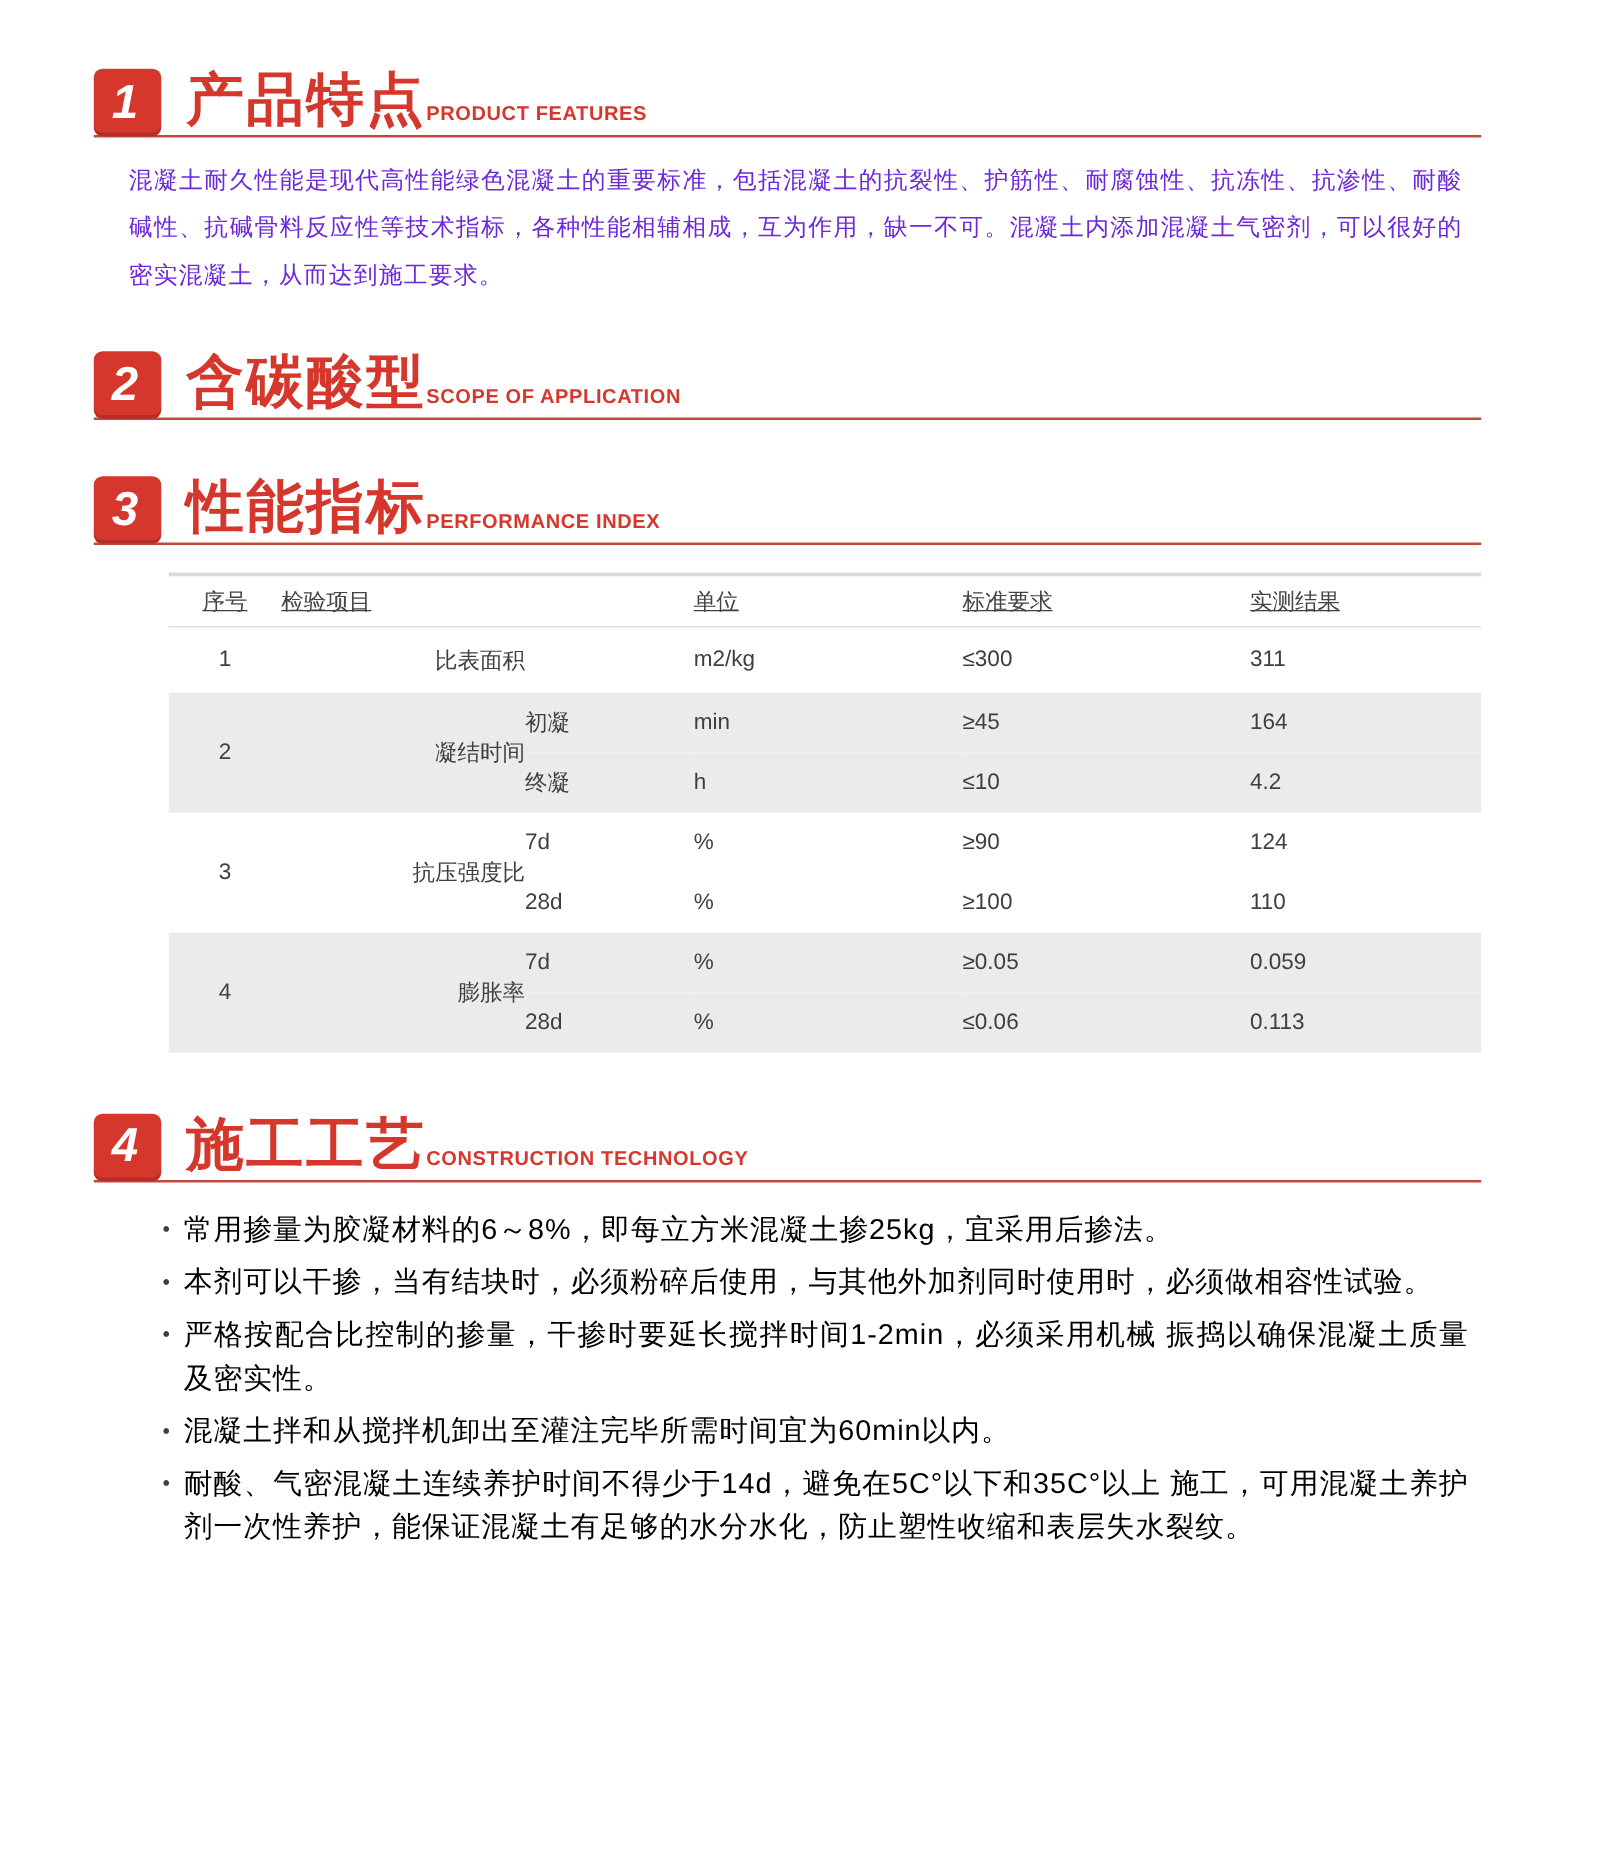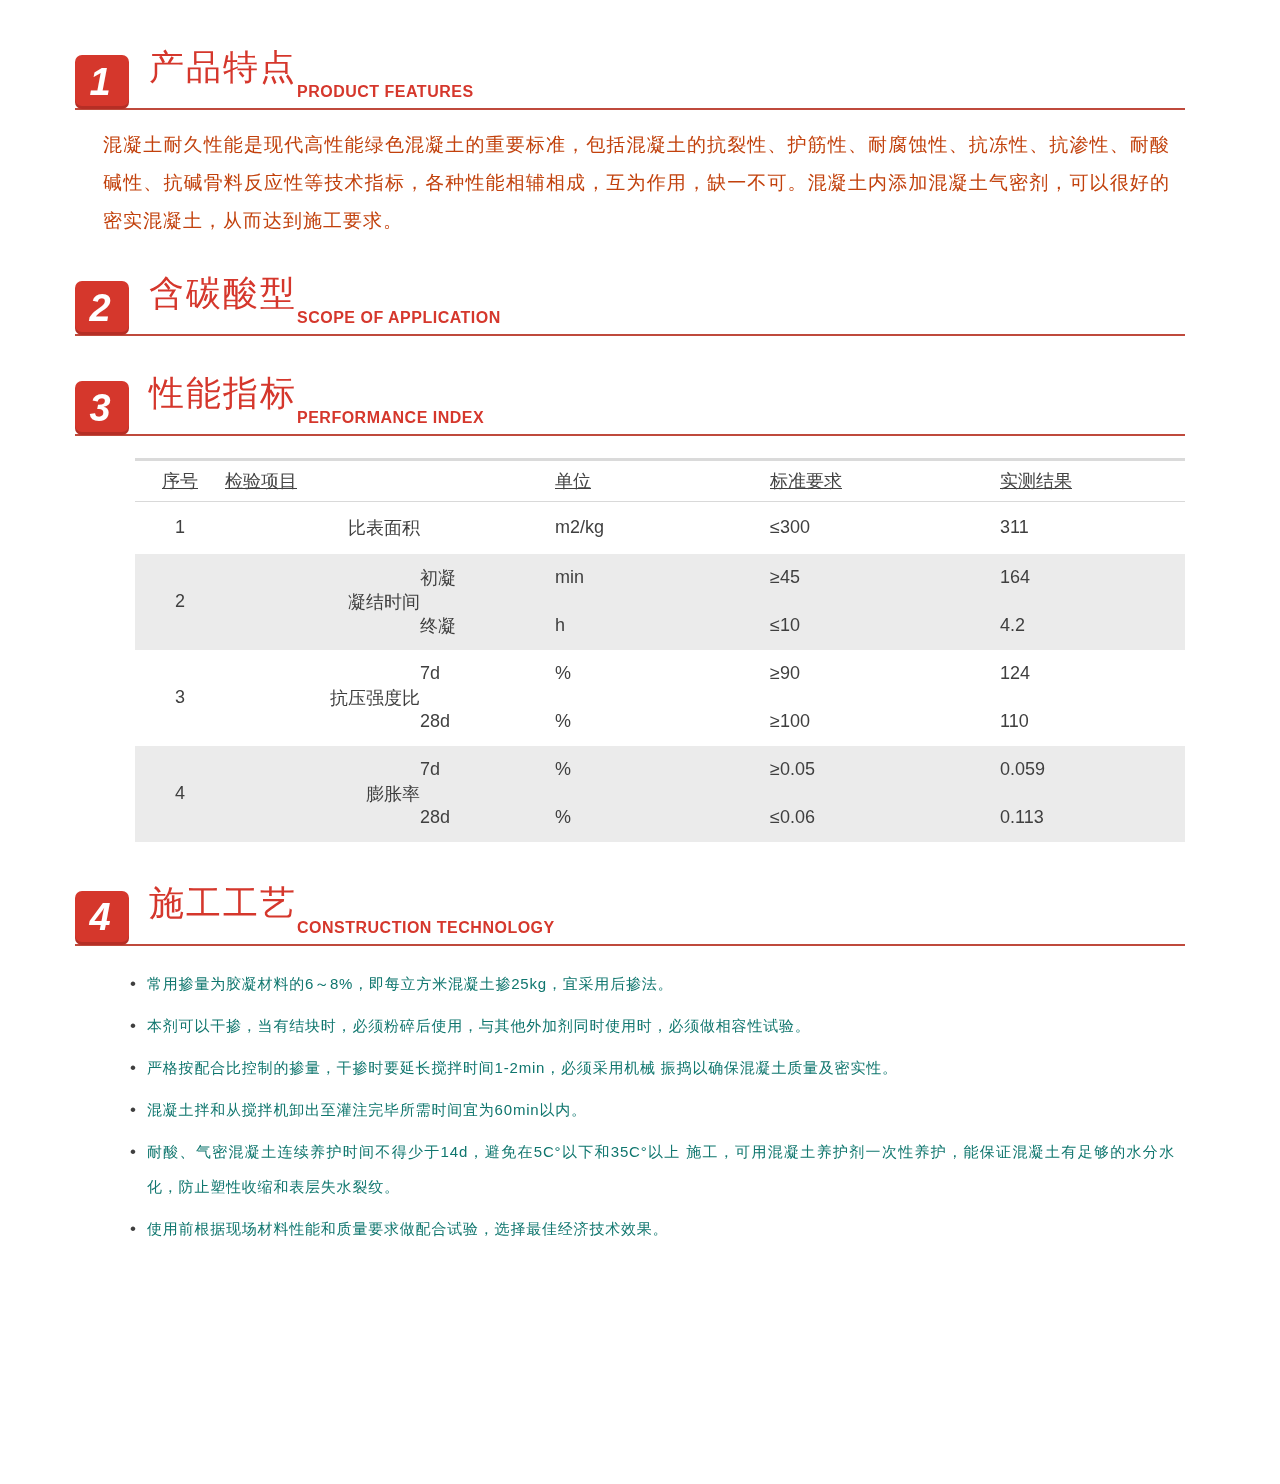--- a/index.html
+++ b/index.html
@@ -28,35 +28,35 @@
     display:flex; align-items:center; justify-content:center;
     box-shadow:inset 0 -3px 0 rgba(0,0,0,0.15);
     flex:0 0 auto;
     margin-bottom:-1px;
   }
   .num-badge span {
     color:#ffffff; font-size:38px; font-weight:bold; font-style:italic;
     transform:translateX(-2px);
   }
   .title-cn {
-    color:#d5372c; font-size:35px; font-weight:normal;
+    color:#d5372c; font-size:46px; font-weight:bold;
     margin-left:20px; letter-spacing:2px; line-height:1;
-    padding-bottom:24px;
+    padding-bottom:6px;
   }
   .title-en {
     color:#d5372c; font-size:16px; font-weight:bold;
     letter-spacing:0.5px; line-height:1;
     padding-bottom:8px;
   }
 
   
   .body-text {
     margin:16px 110px 0 103px;
     font-size:19px; line-height:38px;
-    color:#c2410c;
+    color:#6d28d9;
     text-align:justify;
     letter-spacing:1px;
   }
 
   
   .perf-table {
     width:1050px;
     margin:22px 0 0 135px;
     border-collapse:collapse;
     font-size:18px; color:#3f3f3f;
@@ -82,22 +82,22 @@
   .perf-table td { vertical-align:middle; }
 
   
   .bullet-list {
     list-style:none;
     margin:20px 105px 0 128px;
   }
   .bullet-list li {
     position:relative;
     padding-left:19px;
-    font-size:15px; line-height:35px;
-    color:#0f766e;
+    font-size:23px; line-height:35px;
+    color:#000000;
     letter-spacing:0.8px;
     margin-bottom:7px;
     text-align:justify;
   }
   .bullet-list li::before {
     content:"\2022";
     position:absolute; left:2px; top:0;
     color:#3f3f3f; font-size:17px;
   }
 
@@ -206,16 +206,15 @@
     </div>
     <div class="title-cn">施工工艺</div>
     <div class="title-en">CONSTRUCTION TECHNOLOGY</div>
   </div>
   <ul class="bullet-list">
     <li>常用掺量为胶凝材料的6～8%，即每立方米混凝土掺25kg，宜采用后掺法。</li>
     <li>本剂可以干掺，当有结块时，必须粉碎后使用，与其他外加剂同时使用时，必须做相容性试验。</li>
     <li>严格按配合比控制的掺量，干掺时要延长搅拌时间1-2min，必须采用机械 振捣以确保混凝土质量及密实性。</li>
     <li>混凝土拌和从搅拌机卸出至灌注完毕所需时间宜为60min以内。</li>
     <li>耐酸、气密混凝土连续养护时间不得少于14d，避免在5C°以下和35C°以上 施工，可用混凝土养护剂一次性养护，能保证混凝土有足够的水分水化，防止塑性收缩和表层失水裂纹。</li>
-    <li>使用前根据现场材料性能和质量要求做配合试验，选择最佳经济技术效果。</li>
   </ul>
 
 </div>
 
 </body></html>

